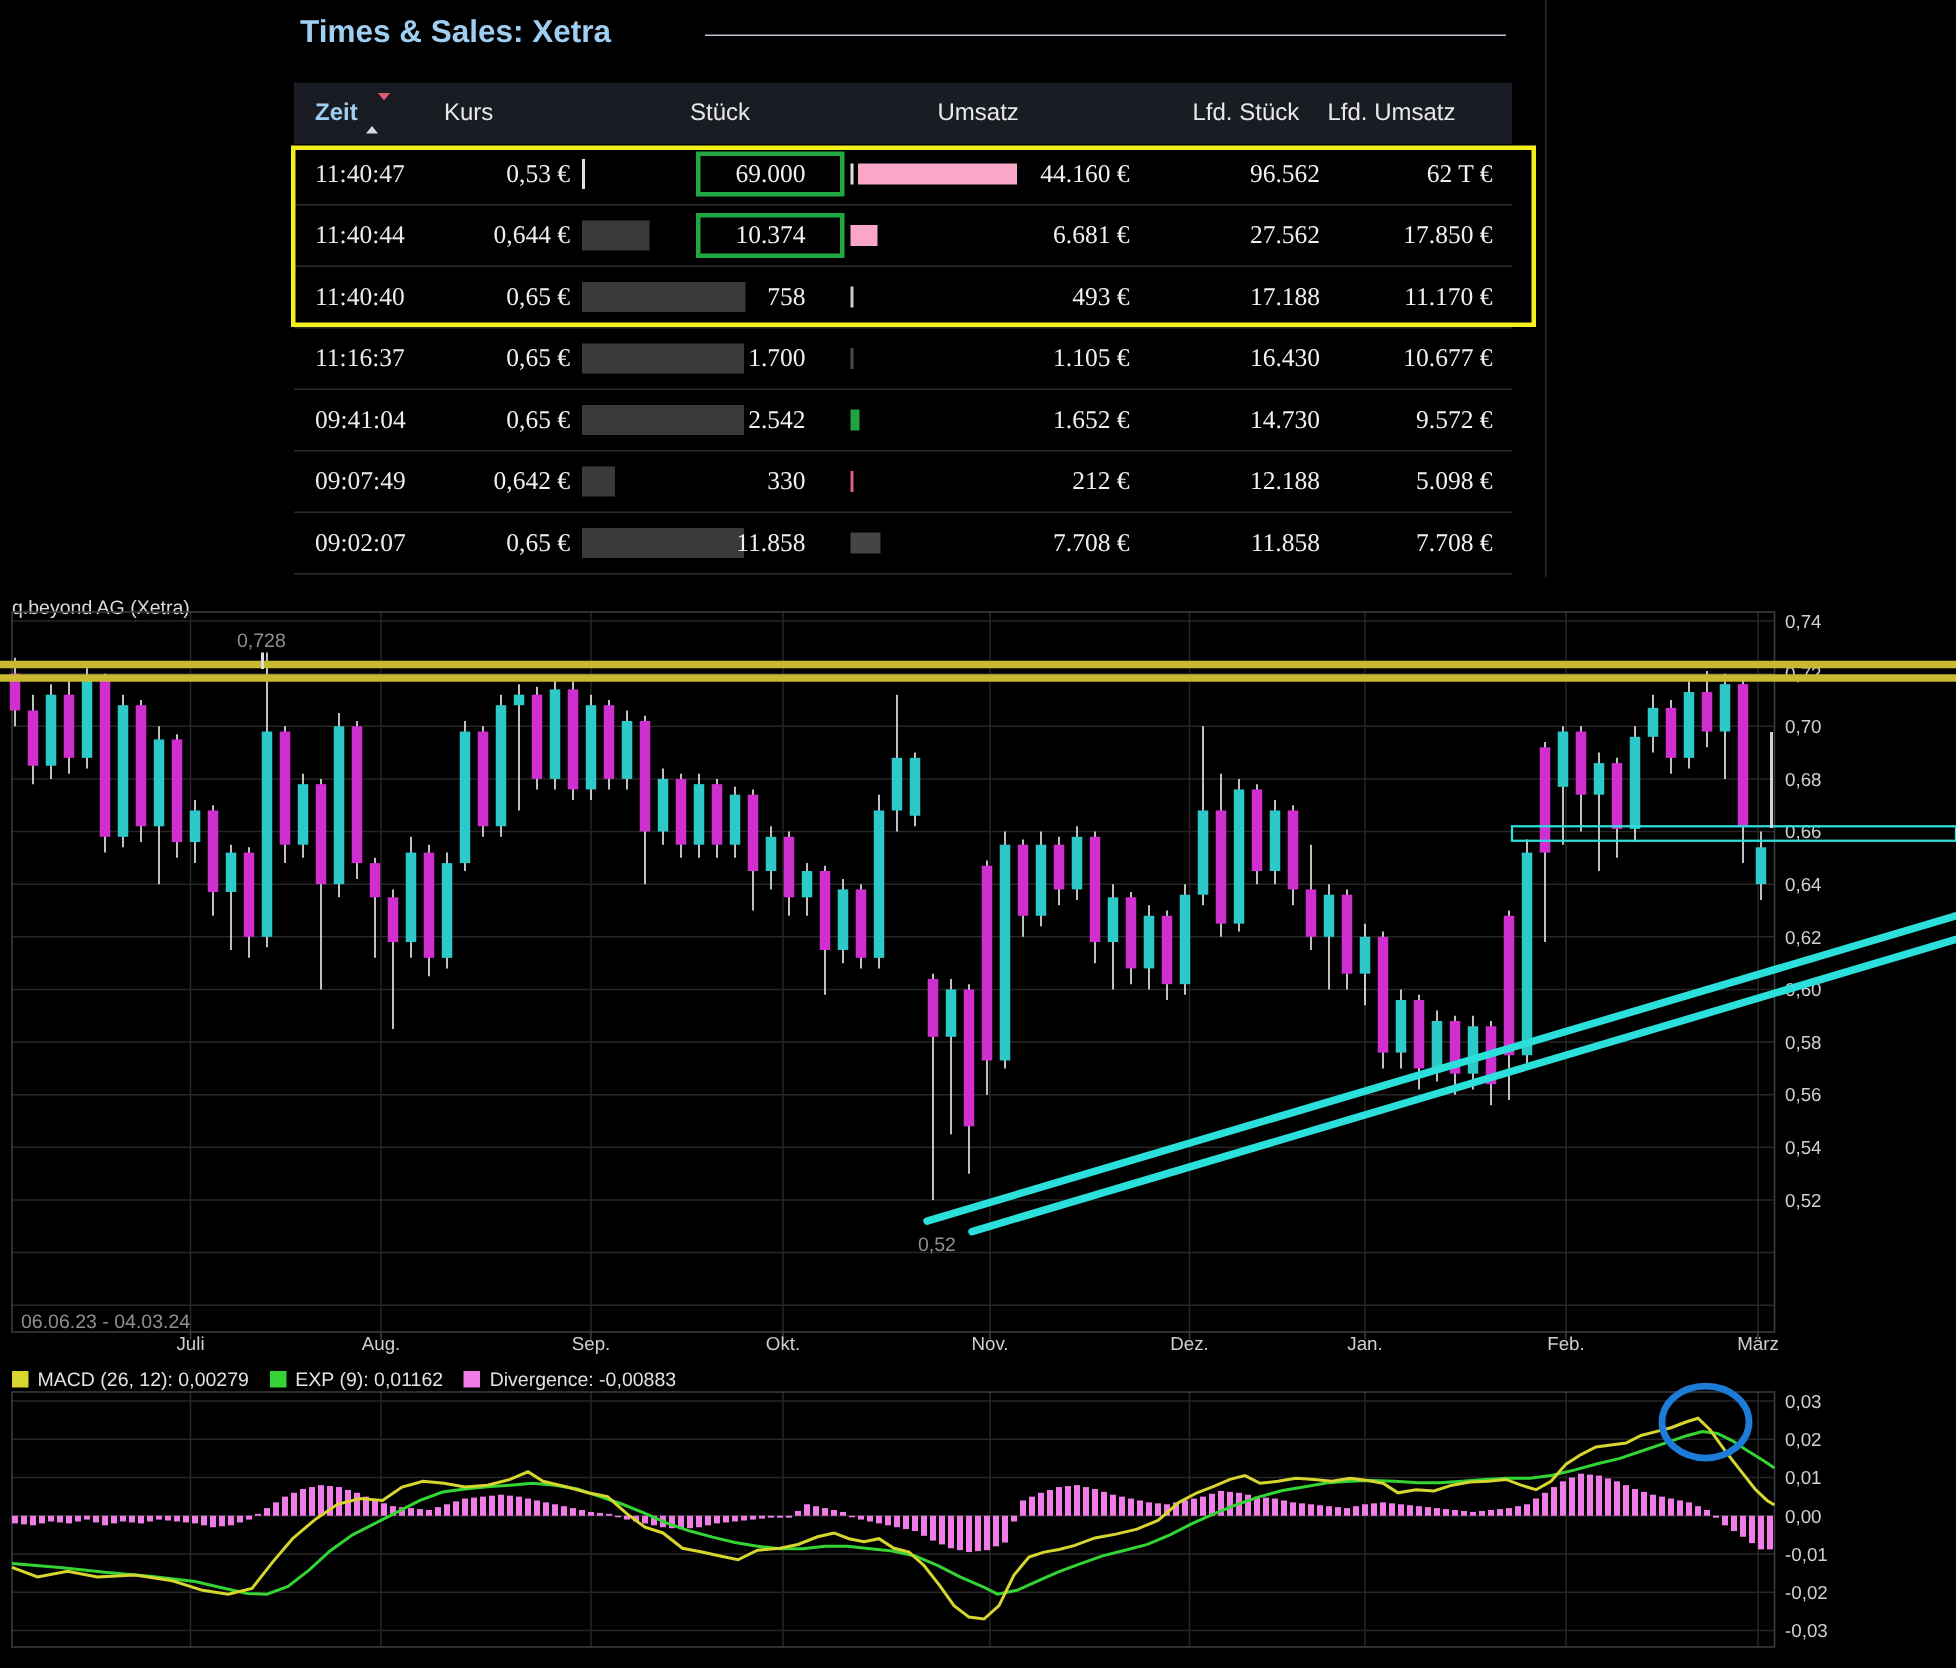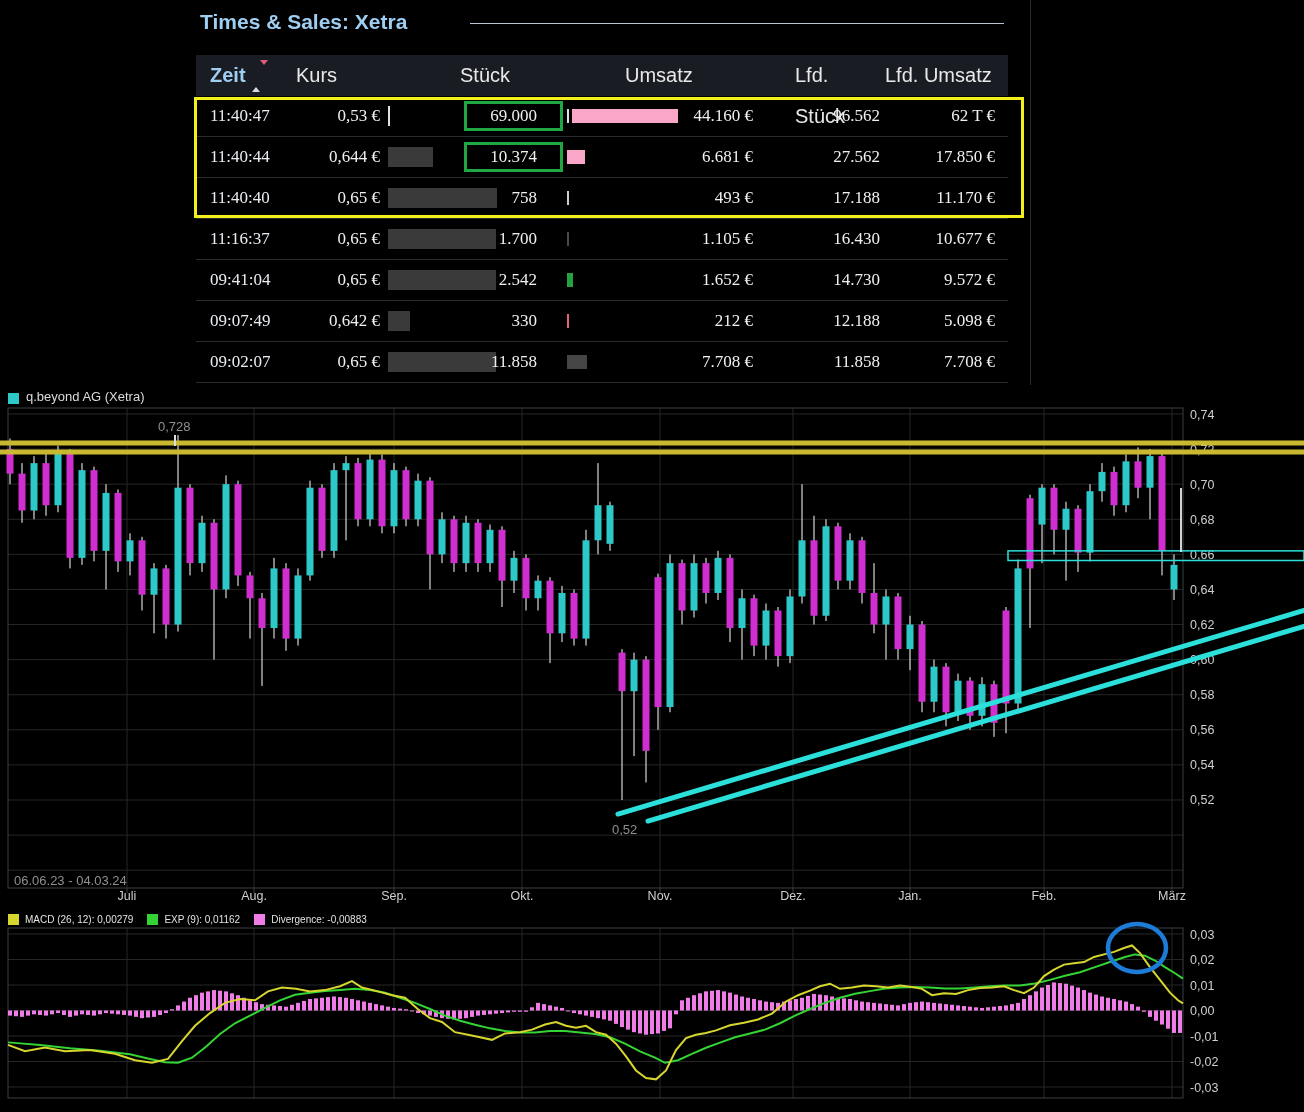--- a/index.html
+++ b/index.html
@@ -3,21 +3,21 @@
 <meta charset="utf-8">
 <style>
   html,body{margin:0;padding:0;background:#000;width:1304px;height:1112px;overflow:hidden;
     font-family:"Liberation Sans",sans-serif;color:#eee;position:relative;}
   .abs{position:absolute;}
   
   #ts-panel{left:196px;top:0;width:828px;height:384px;}
   #ts-title{left:4px;top:10px;font-size:21px;font-weight:bold;color:#9fcef3;}
   #title-rule{left:274px;top:23px;width:534px;height:1px;background:#d9e6f4;opacity:.85;}
   #ts-header{left:0;top:55px;width:812px;height:41px;background:#191c22;}
-  .hcell{position:absolute;top:0;height:41px;line-height:41px;font-size:20px;color:#e8e8e8;}
+  .hcell{position:absolute;top:0;height:41px;line-height:41px;font-size:16px;color:#e8e8e8;}
   .hcell.right{text-align:left;}
   #h-zeit{left:14px;width:80px;color:#9fcef3;font-weight:bold;}
   #h-kurs{left:100px;width:84px;}
   #h-stueck{left:264px;width:100px;}
   #h-umsatz{left:429px;width:150px;}
   #h-lfdstueck{left:599px;width:85px;}
   #h-lfdumsatz{left:689px;width:110px;}
   .sort-ic{display:inline-block;vertical-align:middle;margin-left:6px;}
   .sort-ic .up{width:0;height:0;border-left:4px solid transparent;border-right:4px solid transparent;
     border-bottom:5px solid #d4dae1;margin-bottom:2px;}
@@ -40,23 +40,23 @@
   .c-lfdstueck{left:599px;width:85px;}
   .c-lfdumsatz{left:689px;width:110px;}
   #sel-frame{left:194px;top:97px;width:824px;height:115px;border:3px solid #f2ef1a;}
   #panel-divider{left:1030px;top:0;width:1px;height:385px;background:#2a2a2a;}
   
   #charts{left:0;top:388px;}
   text{font-family:"Liberation Sans",sans-serif;}
   .ax{font-size:12.5px;fill:#cfcfcf;}
   .mid{text-anchor:middle;}
   .muted{fill:#8f8f8f;font-size:13px;}
-  #main-legend{left:8px;top:390px;height:14px;display:flex;align-items:flex-end;gap:7px;font-size:13px;color:#dcdcdc;}
+  #main-legend{left:8px;top:390px;height:14px;display:flex;align-items:center;gap:7px;font-size:13px;color:#dcdcdc;flex-direction:column;}
   #main-legend .sw{width:11px;height:11px;background:#2dc9c9;display:inline-block;}
-  #macd-legend{left:8px;top:911px;height:16px;display:flex;align-items:center;gap:14px;font-size:10px;color:#e2e2e2;}
+  #macd-legend{left:8px;top:911px;height:16px;display:flex;align-items:center;gap:14px;font-size:13px;color:#e2e2e2;}
   #macd-legend .sw{width:11px;height:11px;display:inline-block;margin-right:6px;vertical-align:-1px;}
   .leg-item{display:flex;align-items:center;}
 </style>
 </head>
 <body>
 
 <div class="abs" id="ts-panel">
   <div class="abs" id="ts-title">Times &amp; Sales: Xetra</div>
   <div class="abs" id="title-rule"></div>
 

